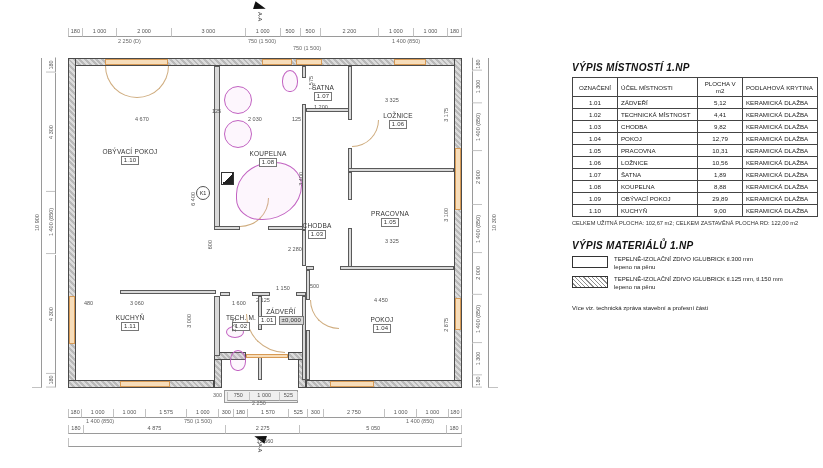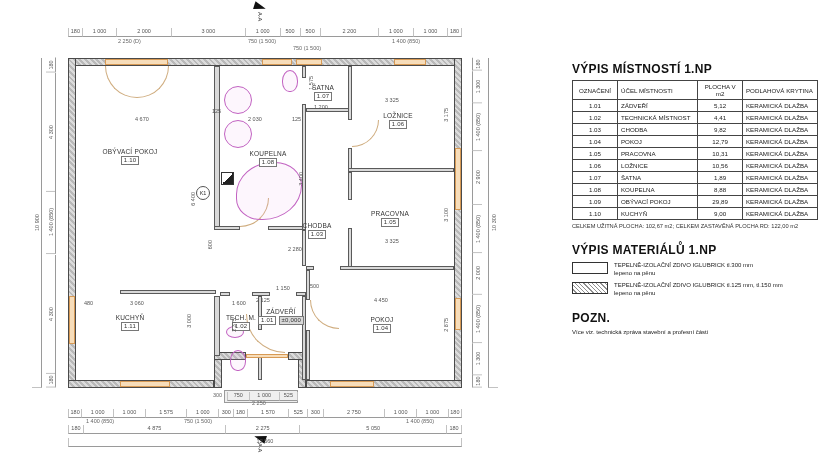--- a/index.html
+++ b/index.html
@@ -29,21 +29,21 @@
   .fix{position:absolute;border:1px solid #c263c2;background:rgba(235,180,235,.12);}
   .arc{position:absolute;border:1px solid #cfac7e;border-top:none;border-right:none;border-radius:0 0 0 100%;}
   .arc.fl{transform:scaleX(-1);}
   .k1c{position:absolute;width:12px;height:12px;border:1px solid #555;border-radius:50%;font-size:5.5px;line-height:12px;text-align:center;color:#333;background:#fff;}
   .k1s{position:absolute;width:11px;height:11px;border:1px solid #333;background:linear-gradient(135deg,#fff 0 50%,#222 50% 100%);}
   .mark{position:absolute;display:flex;flex-direction:column;align-items:center;}
   .mark .tri{width:0;height:0;border-left:12px solid #111;border-top:4px solid transparent;border-bottom:4px solid transparent;transform:rotate(18deg);}
   .mark .aa{writing-mode:vertical-rl;font-size:5.5px;color:#333;margin-top:1px;}
   
   .panel{position:absolute;left:572px;top:62px;width:246px;}
-  .ptitle{font-size:12px;font-weight:bold;letter-spacing:.3px;margin:0 0 4px 0;color:#111;}
+  .ptitle{font-size:10px;font-weight:bold;letter-spacing:.3px;margin:0 0 4px 0;color:#111;font-style:italic;}
   table.rt{border-collapse:collapse;width:246px;}
   table.rt td{border:1px solid #444;font-size:6.2px;line-height:7px;padding:2px 3px;color:#222;}
   table.rt td.c{text-align:center;}
   .tfoot{font-size:5.7px;color:#333;margin-top:3px;white-space:nowrap;}
   .leg{display:flex;gap:6px;align-items:flex-start;margin-top:5px;}
   .sw{width:34px;height:10px;border:1px solid #333;flex:none;background:#fff;}
   .sw.h{background:repeating-linear-gradient(45deg,#fff 0 2px,#8f8f8f 2px 3px);}
   .legtxt{font-size:6px;line-height:7.5px;color:#222;}
   .kline{display:flex;gap:8px;align-items:center;margin-top:5px;}
   .ktag{width:13px;height:13px;border:1px solid #444;border-radius:50%;font-size:5.8px;line-height:13px;text-align:center;flex:none;}
@@ -368,18 +368,17 @@
         <div class="sw h"></div>
         <div class="legtxt">
           <div>TEPELNĚ-IZOLAČNÍ ZDIVO IGLUBRICK tl.125 mm, tl.150 mm</div>
           <div>lepeno na pěnu</div>
         </div>
       </div>
     </div>
 
 
     <div class="sec">
-      <div class="ptitle">POZN.</div>
       <div class="note">Více viz. technická zpráva stavební a profesní části</div>
     </div>
 
   </div>
 </div>
 
 </body></html>

